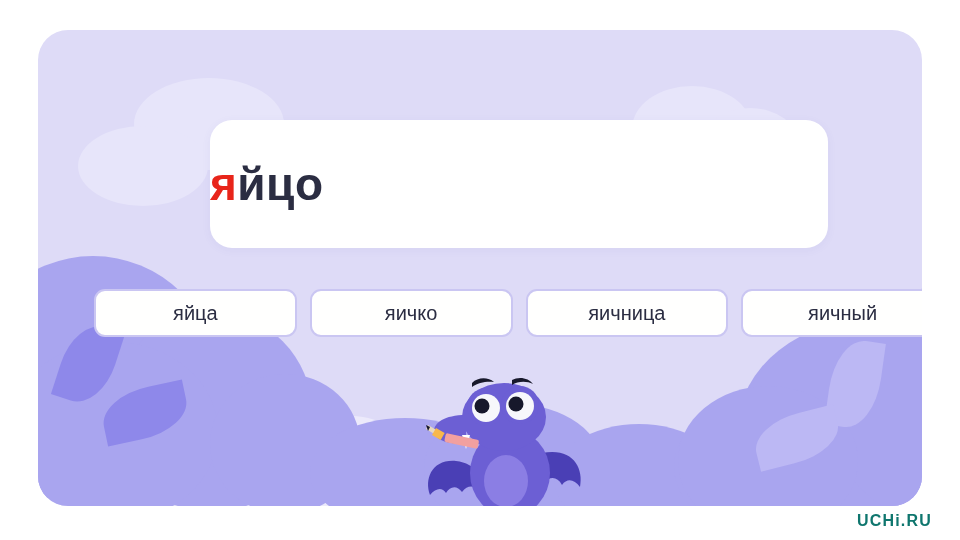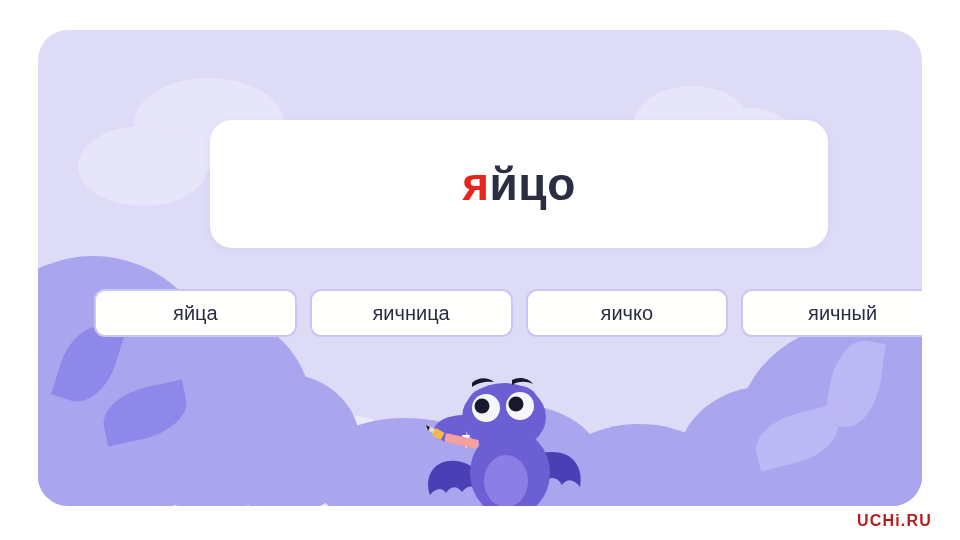--- a/index.html
+++ b/index.html
@@ -84,21 +84,21 @@
 
   
   #word-card {
     position: absolute;
     left: 172px; top: 90px;
     width: 618px; height: 128px;
     background: #ffffff;
     border-radius: 22px;
     display: flex;
     align-items: center;
-    justify-content: center;
+    justify-content: flex-start;
     box-shadow: 0 2px 10px rgba(90,80,170,0.06);
   }
   #word-text {
     font-size: 46px;
     font-weight: 700;
     color: #2b2d42;
     letter-spacing: 0.5px;
     white-space: nowrap;
   }
   #word-text .hl { color: #e8251a; }
@@ -132,21 +132,21 @@
     width: 166px; height: 165px;
   }
 
   
   #logo {
     position: absolute;
     right: 28px; bottom: 10px;
     font-size: 16px;
     font-weight: 700;
     letter-spacing: 1.2px;
-    color: #b91c1c;
+    color: #0f766e;
   }
 </style>
 </head>
 <body>
 
 <div id="stage">
 
   <div id="panel">
 
     <div class="sky-cloud" id="sky-cloud-left-a"></div>
@@ -222,22 +222,22 @@
         </g>
       </svg>
     </div>
 
     <div id="word-card">
       <div id="word-text"><span class="hl">я</span><span>йцо</span></div>
     </div>
 
     <div id="answers">
       <button class="answer-btn">яйца</button>
+      <button class="answer-btn">яичко</button>
       <button class="answer-btn">яичница</button>
-      <button class="answer-btn">яичко</button>
       <button class="answer-btn">яичный</button>
     </div>
 
   </div>
 
   <div id="logo">UCHi.RU</div>
 
 </div>
 
 </body></html>

